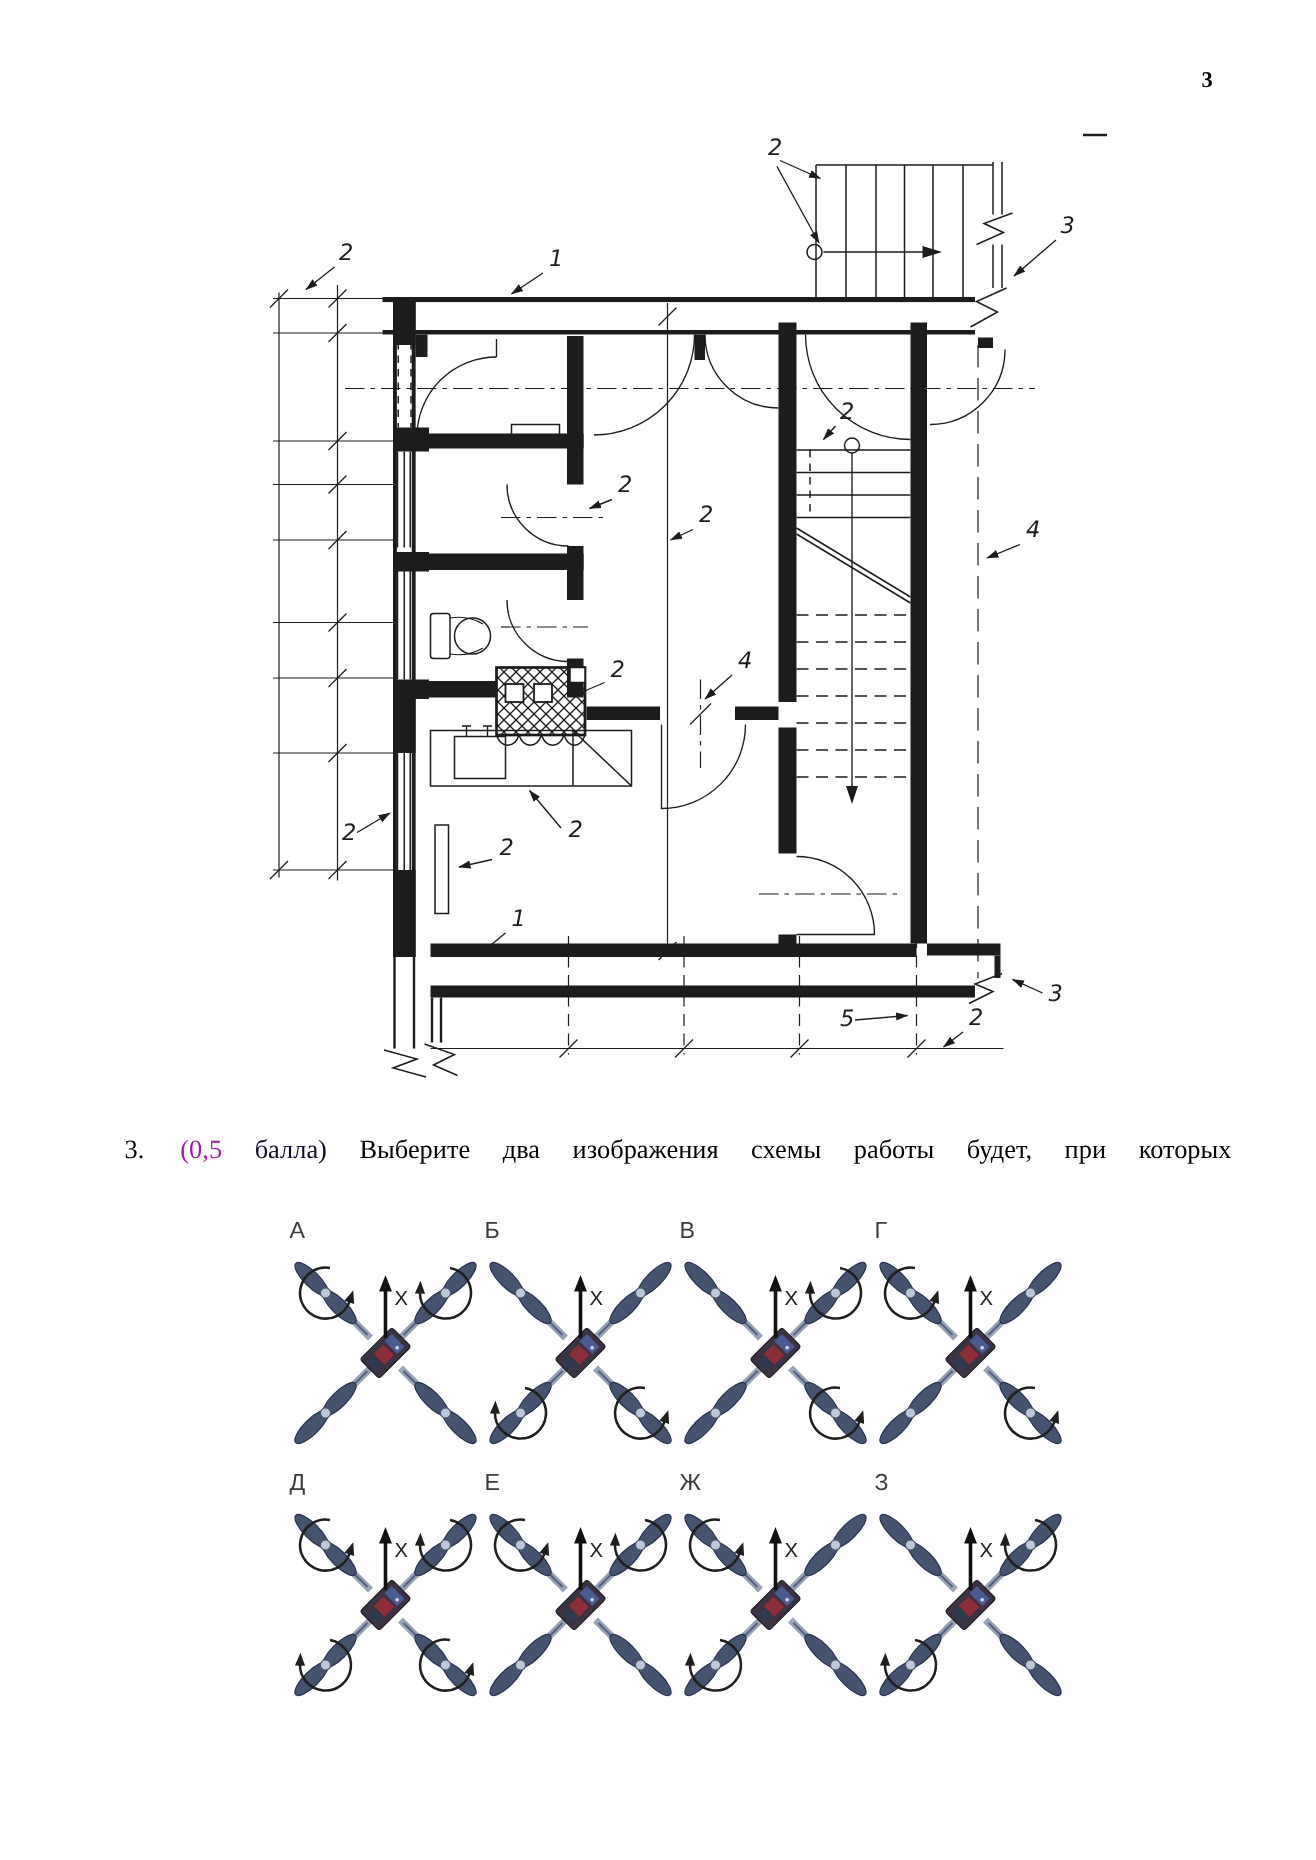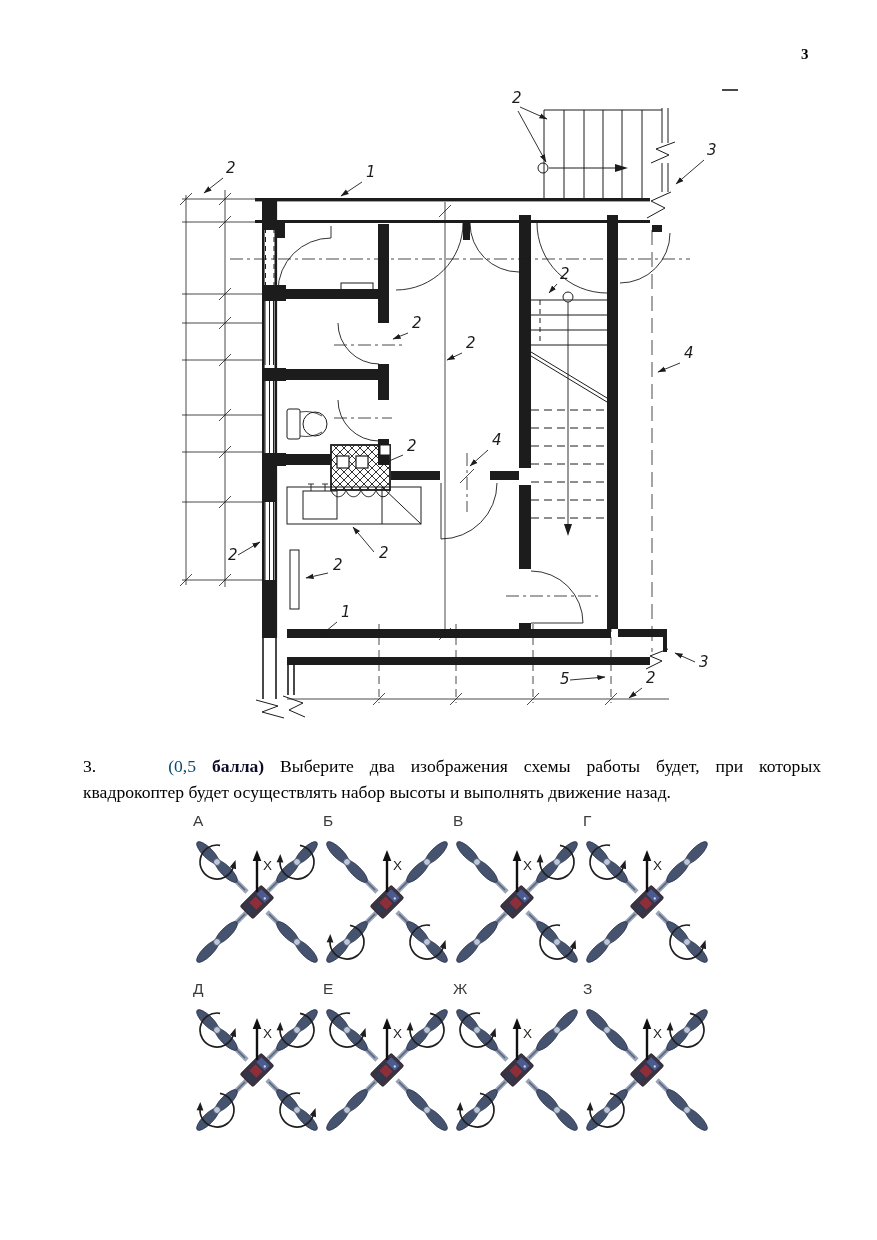--- a/index.html
+++ b/index.html
@@ -4,22 +4,22 @@
 <style>
   html,body{margin:0;padding:0;background:#ffffff;}
   .page{position:relative;width:877px;height:1240px;background:#ffffff;overflow:hidden;
         font-family:"Liberation Serif",serif;color:#000;}
   .page-number{position:absolute;top:46px;left:801px;font-size:15px;font-weight:bold;color:#000;}
   .plan-wrap{position:absolute;left:0;top:80px;width:877px;height:662px;}
   .question{position:absolute;left:83px;top:753px;width:738px;font-size:17.6px;line-height:1.5;}
   .q-line1{text-align:justify;text-align-last:justify;}
   .q-line2{text-align:left;}
   .q-num{margin-right:24px;}
-  .q-points-open{color:#0c4a6e;margin-left:48px;}
-  .q-points-close{color:#0d0d2b;font-weight:bold;}
+  .q-points-open{color:#a21caf;}
+  .q-points-close{color:#0d0d2b;}
   .drone-grid{position:absolute;left:0;top:0;width:877px;height:1240px;pointer-events:none;}
   .drone-cell{position:absolute;width:140px;height:152px;}
   .drone-label{position:absolute;left:6px;top:2px;font-family:"Liberation Sans",sans-serif;
                font-size:15.5px;color:#3c3c3c;}
   .drone-cell svg{position:absolute;left:0;top:10px;}
   .ann-text{font-family:"DejaVu Sans",sans-serif;font-style:italic;font-size:15px;fill:#1c1c1c;}
 </style>
 </head>
 <body>
 
@@ -232,21 +232,20 @@
           <line x1="642" y1="608" x2="629" y2="618" stroke="#1c1c1c" stroke-width="0.9" marker-end="url(#arr)"></line>
           <text x="646" y="603" class="ann-text">2</text>
           <line x1="695" y1="582" x2="675" y2="573" stroke="#1c1c1c" stroke-width="0.9" marker-end="url(#arr)"></line>
           <text x="699" y="587" class="ann-text">3</text>
         </g>
   </svg>
   </div>
 
   <div class="question">
     <div class="q-line1"><span class="q-num">3.</span><span class="q-points-open">(0,5</span><span class="q-points-close"> балла)</span><span> Выберите два изображения схемы работы будет, при которых</span></div>
-    <div class="q-line2">квадрокоптер будет осуществлять набор высоты и выполнять движение назад.</div>
   </div>
 
   <div class="drone-grid" id="drone-grid">
       <div class="drone-cell" style="left: 187px; top: 810px;">
         <div class="drone-label">А</div>
         <svg width="140" height="152" viewBox="0 0 140 152">
           <line x1="80" y1="92" x2="106" y2="118" stroke="#99a3b6" stroke-width="4.6"></line>
           <line x1="82" y1="94" x2="104" y2="116" stroke="#57627e" stroke-width="1.4"></line>
           <rect x="93" y="105" width="8" height="8" transform="rotate(45 97 109)" fill="#6f7992"></rect>
           <line x1="60" y1="92" x2="34" y2="118" stroke="#99a3b6" stroke-width="4.6"></line>

